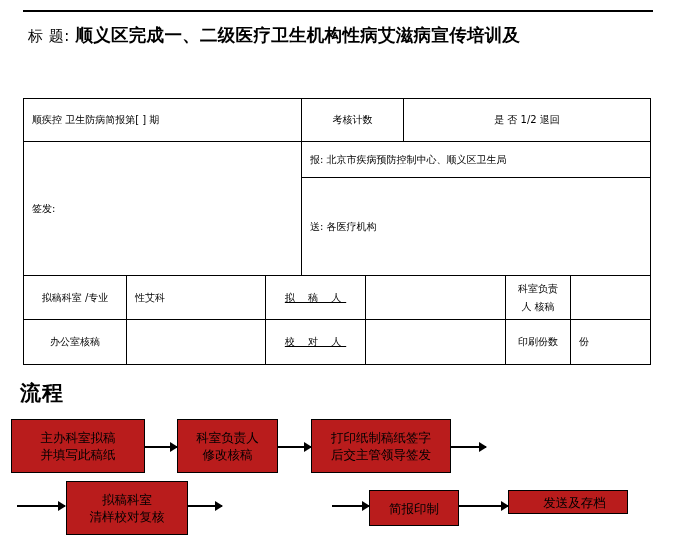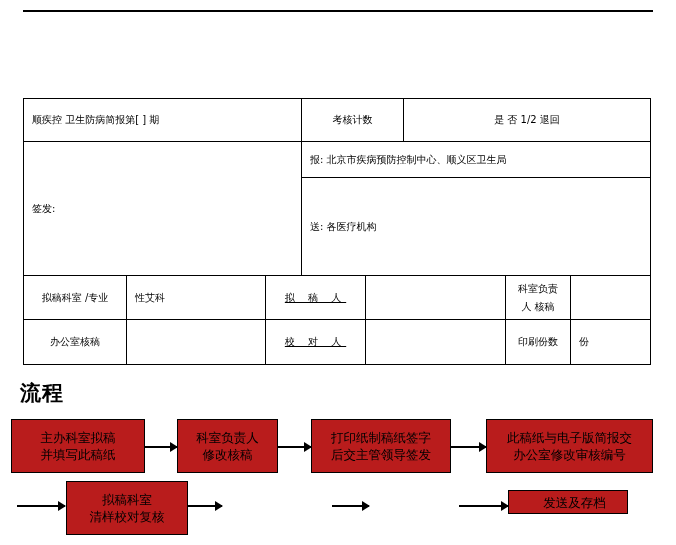--- a/index.html
+++ b/index.html
@@ -112,20 +112,24 @@
     border-top: 5px solid transparent;
     border-bottom: 5px solid transparent;
   }
 </style>
 </head>
 <body>
 
 <div id="title-rule"></div>
 
 <div id="title-block">
+  <div class="title-line">
+    <span class="title-label">标  题:</span>
+    <span class="title-text">顺义区完成一、二级医疗卫生机构性病艾滋病宣传培训及</span>
+  </div>
 </div>
 
 <table id="form-table">
   <colgroup>
     <col style="width:103px">
     <col style="width:139px">
     <col style="width:36px">
     <col style="width:64px">
     <col style="width:38px">
     <col style="width:102px">
@@ -196,39 +200,38 @@
   <div class="arrow" style="left:278px; top:41px; width:33px;"></div>
 
   <div class="flow-box" style="left:311px; top:14px; width:140px; height:54px;">
     <div>
       <span>打印纸制稿纸签字</span>
       <span>后交主管领导签发</span>
     </div>
   </div>
   <div class="arrow" style="left:451px; top:41px; width:35px;"></div>
 
-  <div class="flow-box" style="left:486px; top:14px; width:167px; height:54px;">
-    <div>
-      <span>此稿纸与电子版简报交</span>
-      <span>办公室修改审核编号</span>
-    </div>
-  </div>
 
   <div class="arrow" style="left:17px; top:100px; width:48px;"></div>
 
   <div class="flow-box" style="left:66px;  top:76px; width:122px; height:54px;">
     <div>
       <span>拟稿科室</span>
       <span>清样校对复核</span>
     </div>
   </div>
   <div class="arrow" style="left:188px; top:100px; width:34px;"></div>
 
   <div class="arrow" style="left:332px; top:100px; width:37px;"></div>
 
+  <div class="flow-box" style="left:369px; top:85px; width:90px; height:36px;">
+    <div>
+      <span>简报印制</span>
+    </div>
+  </div>
   <div class="arrow" style="left:459px; top:100px; width:49px;"></div>
 
   <div class="flow-box" style="left:508px; top:85px; width:120px; height:24px;padding-left:13px;">
     <div>
       <span>发送及存档</span>
     </div>
   </div>
 </div>
 
 </body></html>

